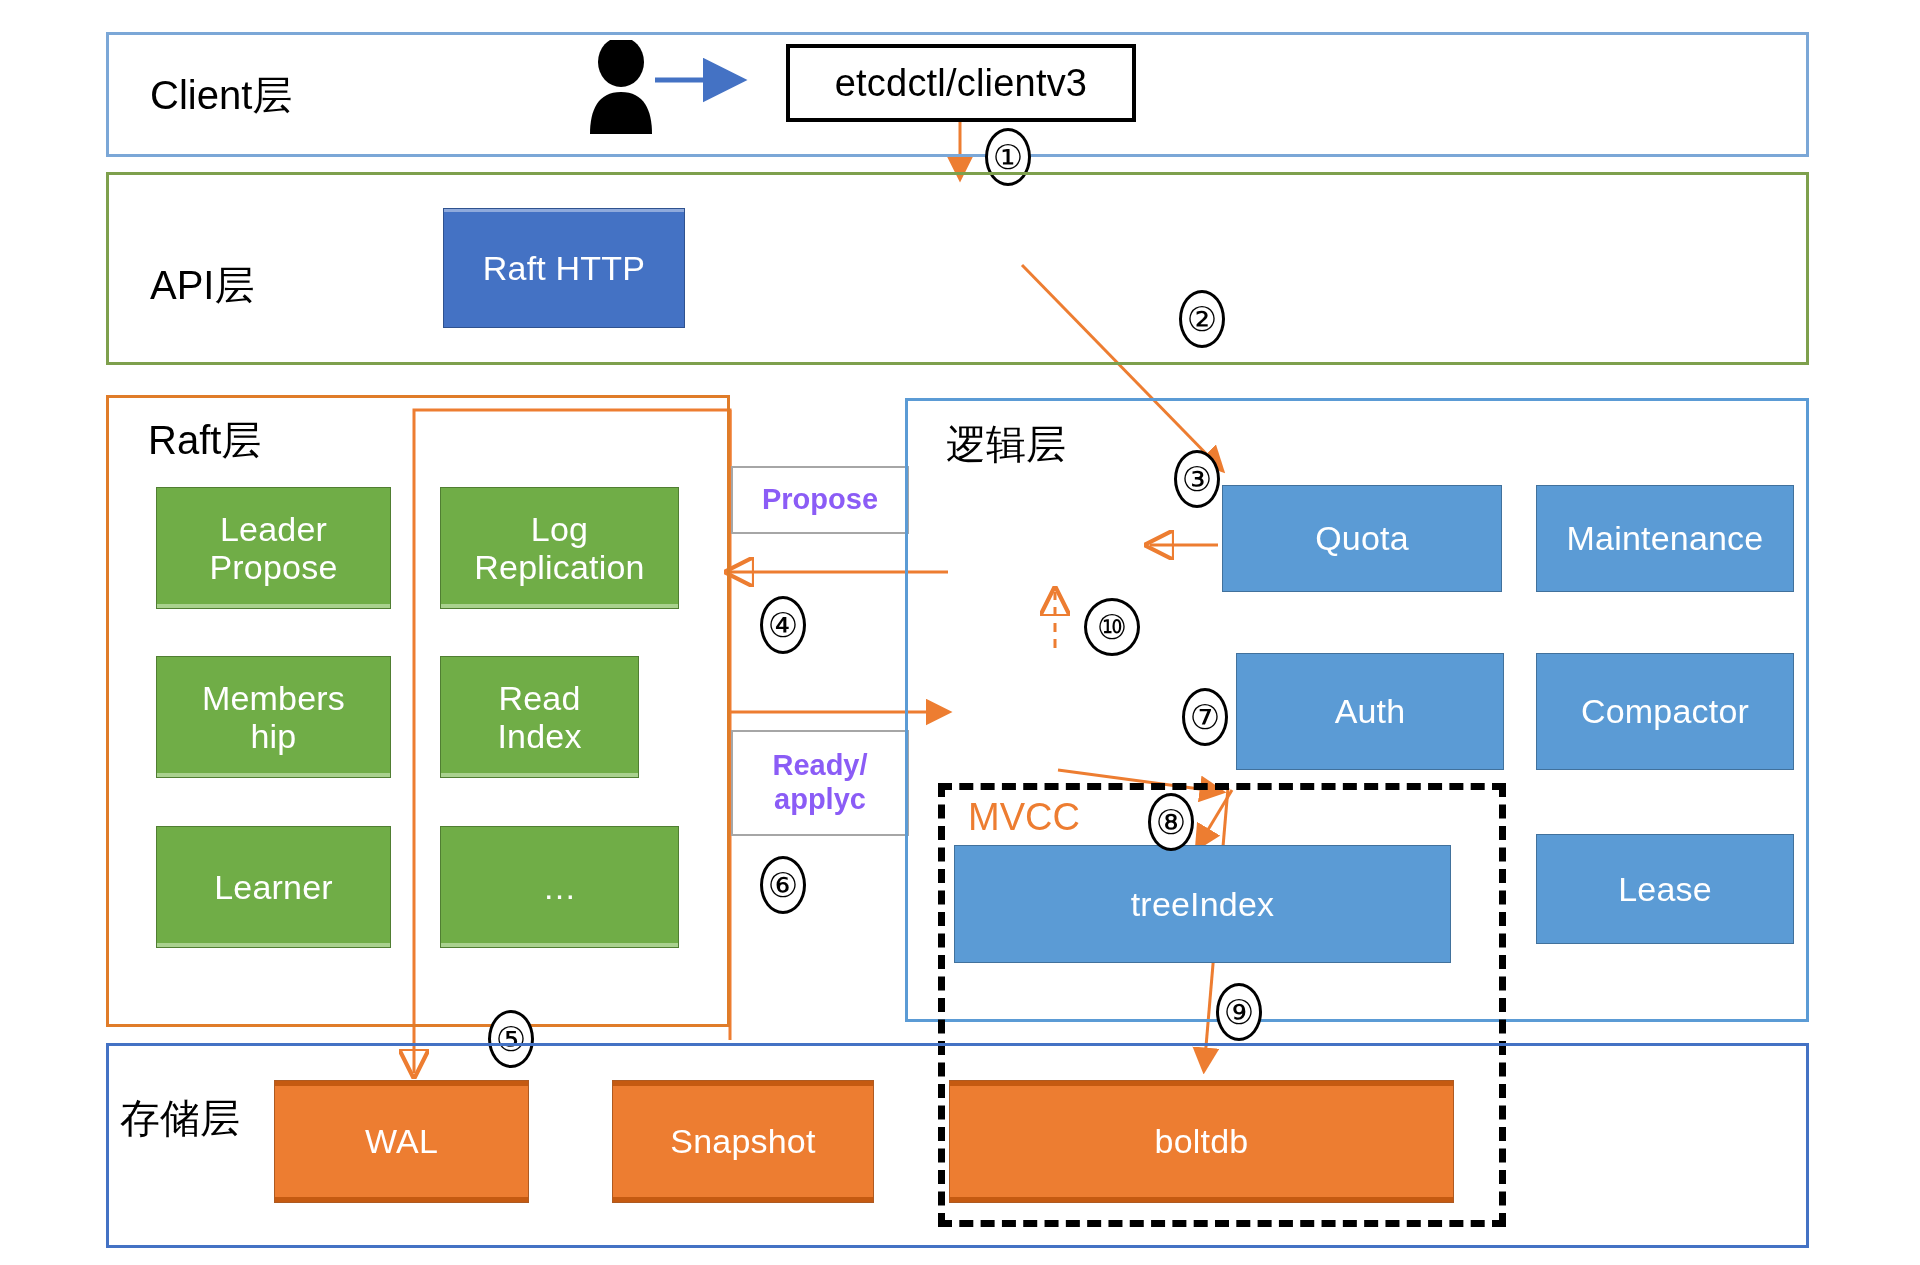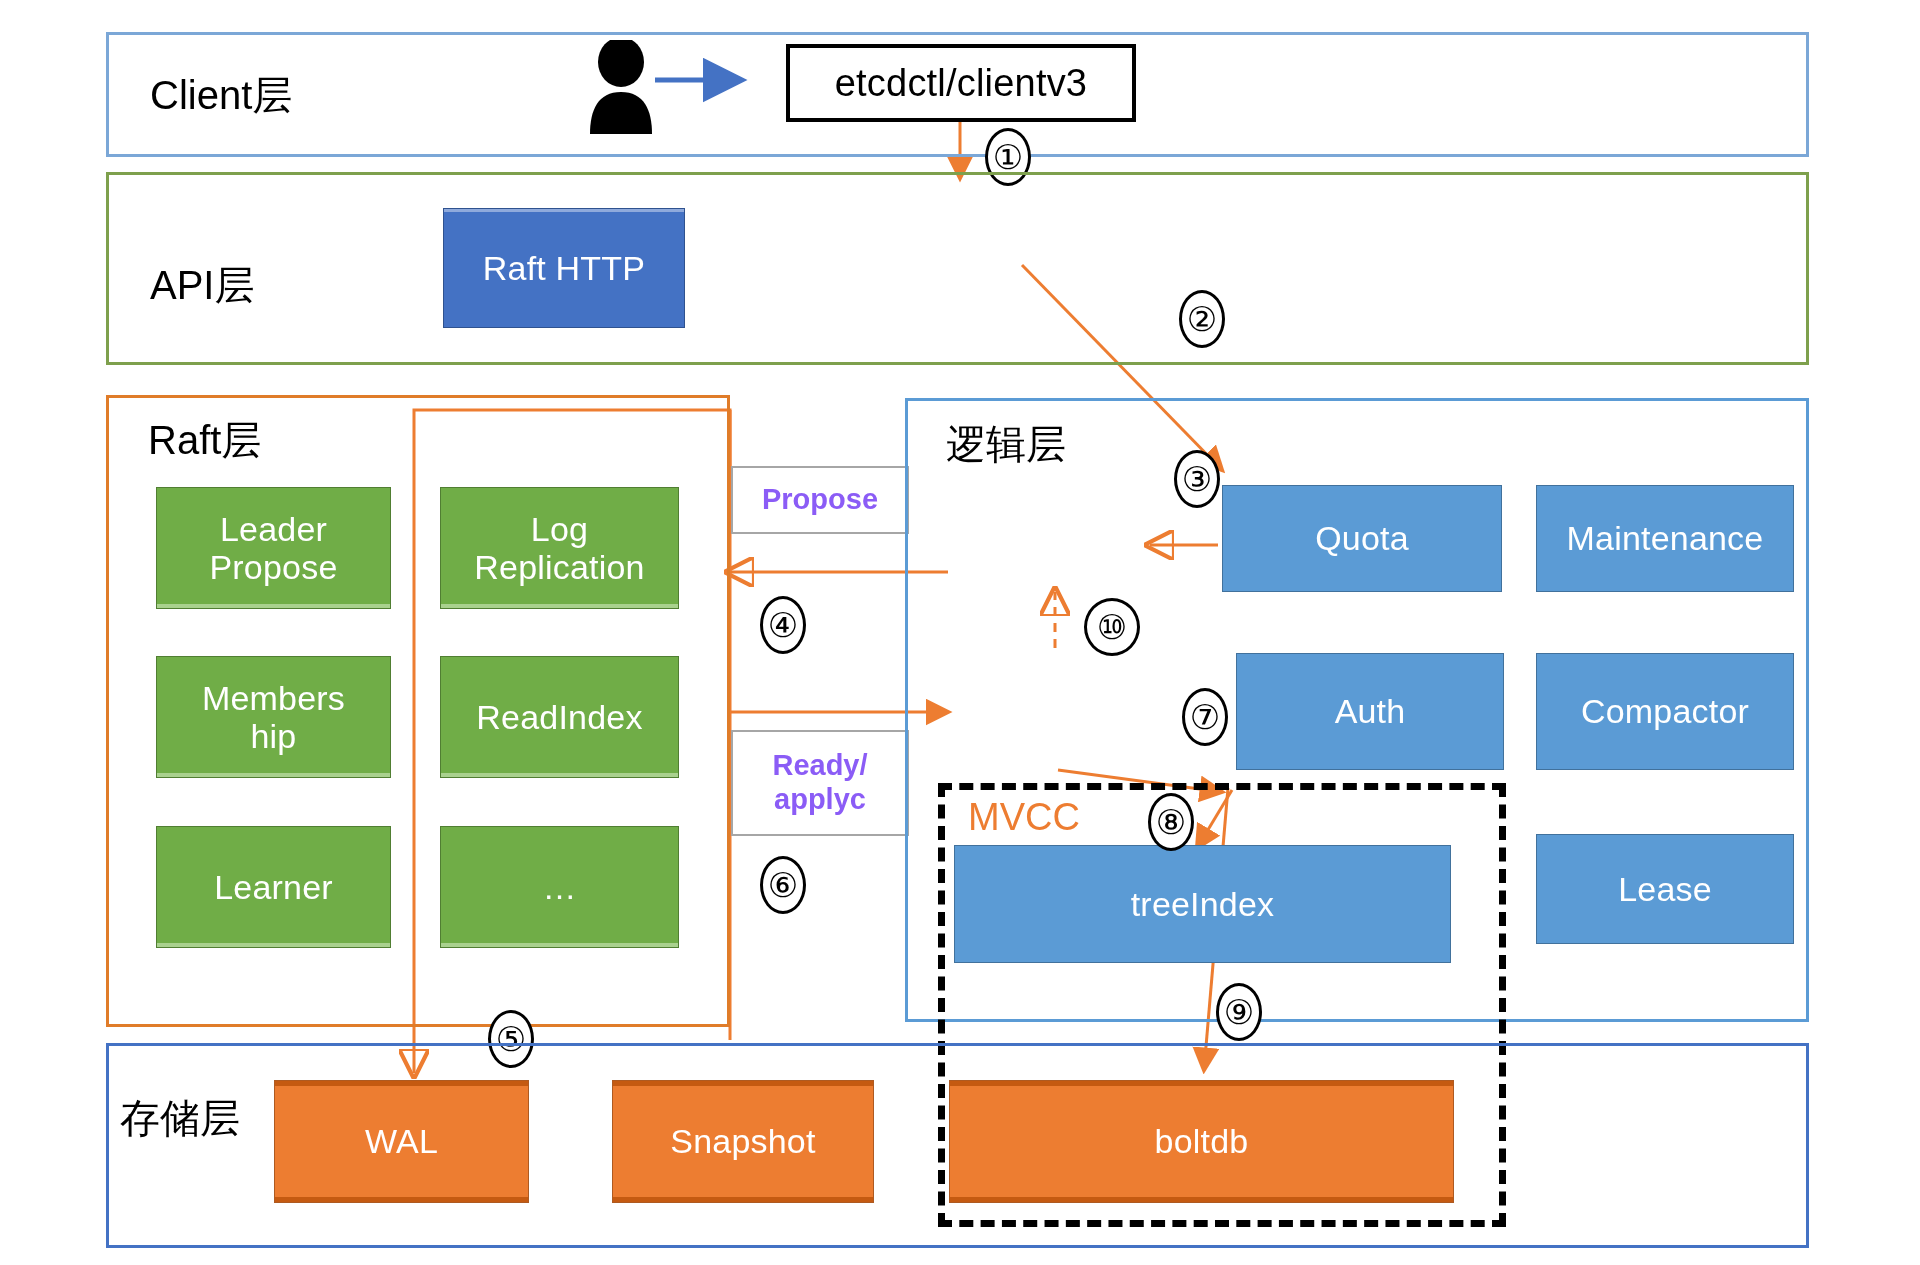--- a/index.html
+++ b/index.html
@@ -233,21 +233,21 @@
   <div class="node green" style="left:440px; top:487px; width:239px; height:122px; flex-direction:column;">
     <span>Log</span>
     <span>Replication</span>
   </div>
 
   <div class="node green" style="left:156px; top:656px; width:235px; height:122px; flex-direction:column;">
     <span>Members</span>
     <span>hip</span>
   </div>
 
-  <div class="node green" style="left:440px; top:656px; width:239px; height:122px; flex-direction:row;">
+  <div class="node green" style="left:440px; top:656px; width:199px; height:122px; flex-direction:column;">
     <span>Read</span>
     <span>Index</span>
   </div>
 
   <div class="node green" style="left:156px; top:826px; width:235px; height:122px;">Learner</div>
 
   <div class="node green" style="left:440px; top:826px; width:239px; height:122px;">…</div>
 
   <div class="callout" style="left:731px; top:466px; width:178px; height:68px;">
     <span>Propose</span>

